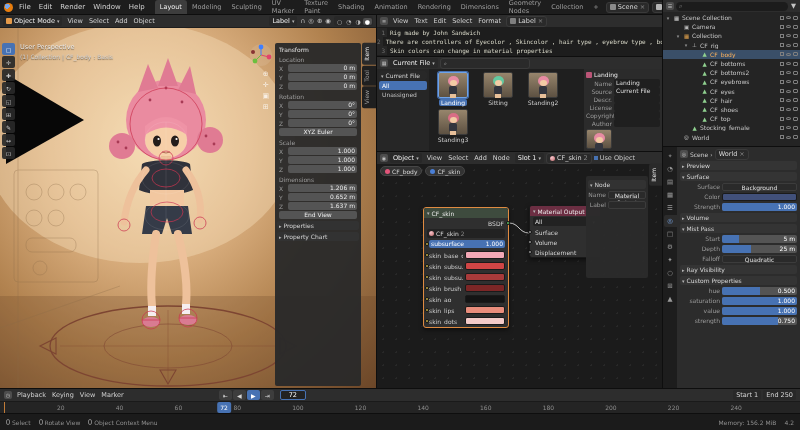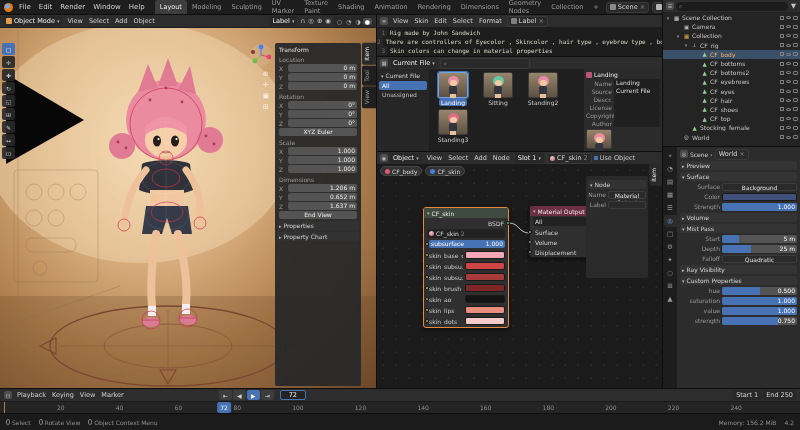--- a/index.html
+++ b/index.html
@@ -318,20 +318,24 @@
           <line x1="179" y1="290" x2="197" y2="290"></line>
       </g>
       <g stroke="#ffffff" stroke-width="0.4" opacity="0.22" fill="none" actable="false">
         <ellipse cx="166" cy="112" rx="21" ry="18"></ellipse>
           <ellipse cx="166" cy="150" rx="24" ry="16"></ellipse>
         <ellipse cx="167" cy="188" rx="22" ry="14"></ellipse>
           <line x1="166" y1="94" x2="166" y2="206"></line>
       </g>
     </svg>
 
+    <div class="vp-overlay-text">
+      <div>User Perspective</div>
+      <div class="l2">(1) Collection | CF_body : Basis</div>
+    </div>
 
     <div class="vp-tools">
 
     <span class="tool-btn active">▢</span>
         <span class="tool-btn">✛</span>
         <span class="tool-btn">✚</span>
         <span class="tool-btn">↻</span>
         <span class="tool-btn">◱</span>
         <span class="tool-btn">⊞</span>
         <span class="tool-btn">✎</span>
@@ -443,21 +447,21 @@
       </div>
   </div>
 </div>
 
 <div id="texted" class="region">
   <div class="ehead">
     <span class="eicon">≡</span>
     <div class="hmenu">
 
     <span class="menu-item">View</span>
-        <span class="menu-item">Skin</span>
+        <span class="menu-item">Text</span>
         <span class="menu-item">Edit</span>
         <span class="menu-item">Select</span>
         <span class="menu-item">Format</span>
       </div>
     <span class="pill">
         <span class="pic" style="background:#7f7f7f"></span>
         <span>Label</span>
         <span class="px">×</span>
       </span>
   </div>

